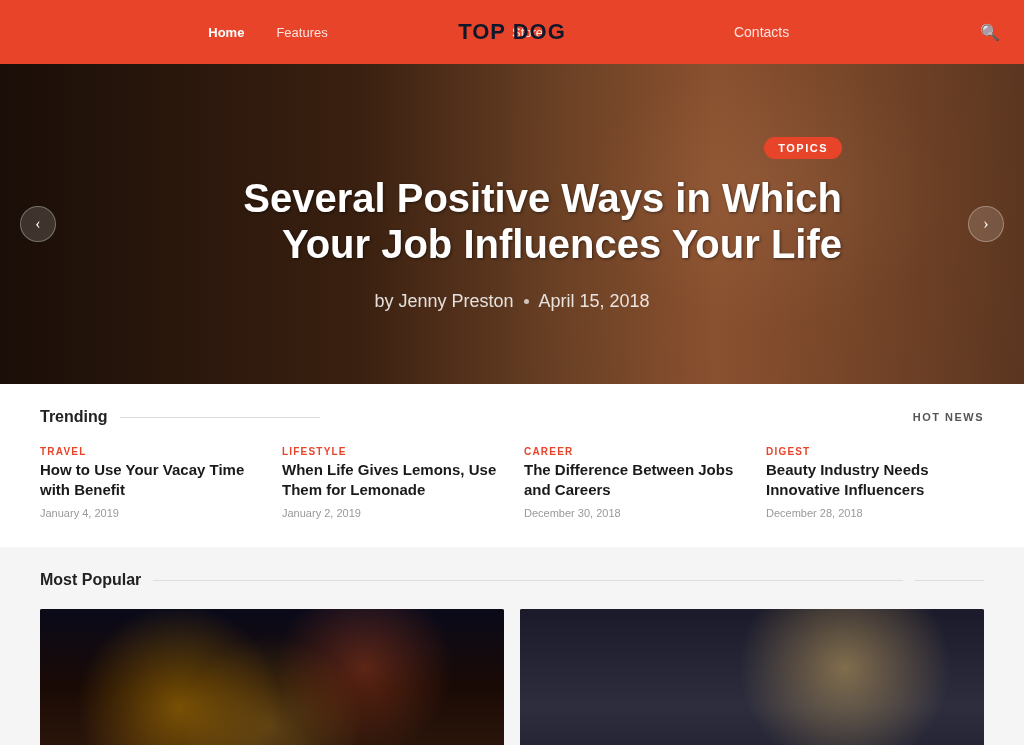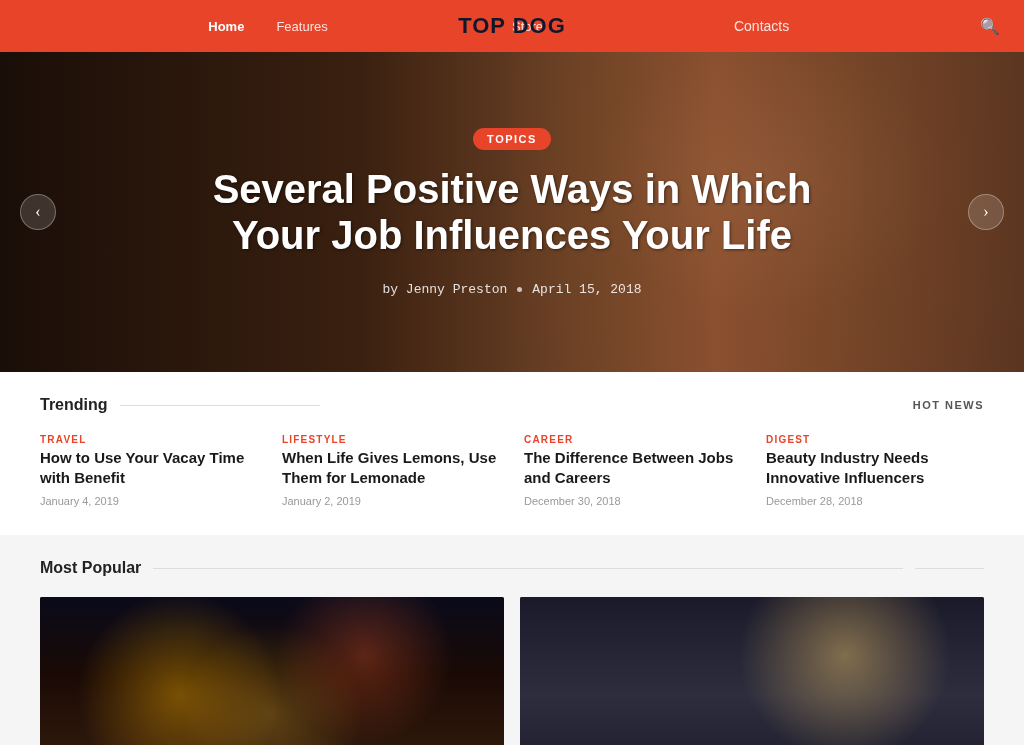--- a/index.html
+++ b/index.html
@@ -1,21 +1,21 @@
 <!DOCTYPE html>
 <html><head>
   <meta charset="utf-8">
   <style>
     * { margin: 0; padding: 0; box-sizing: border-box; }
     body { font-family: 'Georgia', serif; background: #f5f5f5; width: 1024px; overflow-x: hidden; }
 
     
     header {
       background: #e8442a;
-      height: 52px;
+      height: 64px;
       display: flex;
       align-items: center;
       justify-content: space-between;
       padding: 0 24px;
       position: relative;
     }
     nav { display: flex; align-items: center; gap: 32px; flex: 1; justify-content: center; }
     nav a {
       color: rgba(255,255,255,0.85);
       text-decoration: none;
@@ -52,21 +52,21 @@
       justify-content: center;
     }
     .hero-bg {
       position: absolute;
       inset: 0;
       background: linear-gradient(to right, rgba(0,0,0,0.7) 30%, rgba(0,0,0,0.2) 70%);
     }
     .hero-content {
       position: relative;
       z-index: 2;
-      text-align: center;
+      text-align: right;
       color: #fff;
       max-width: 700px;
       padding: 0 20px;
     }
     .hero-tag {
       display: inline-block;
       background: #e8442a;
       color: #fff;
       font-family: Arial, sans-serif;
       font-size: 11px;
@@ -79,22 +79,22 @@
     }
     .hero-title {
       font-family: Arial Black, 'Arial Bold', sans-serif;
       font-size: 40px;
       font-weight: 900;
       line-height: 1.15;
       margin-bottom: 24px;
       text-shadow: 1px 1px 3px rgba(0,0,0,0.5);
     }
     .hero-meta {
-      font-family: Liberation Mono, monospace;
-      font-size: 13px;
+      font-family: Liberation Sans, sans-serif;
+      font-size: 18px;
       color: rgba(255,255,255,0.85);
       display: flex;
       align-items: center;
       justify-content: center;
       gap: 10px;
     }
     .hero-meta .dot {
       width: 5px;
       height: 5px;
       background: rgba(255,255,255,0.7);

